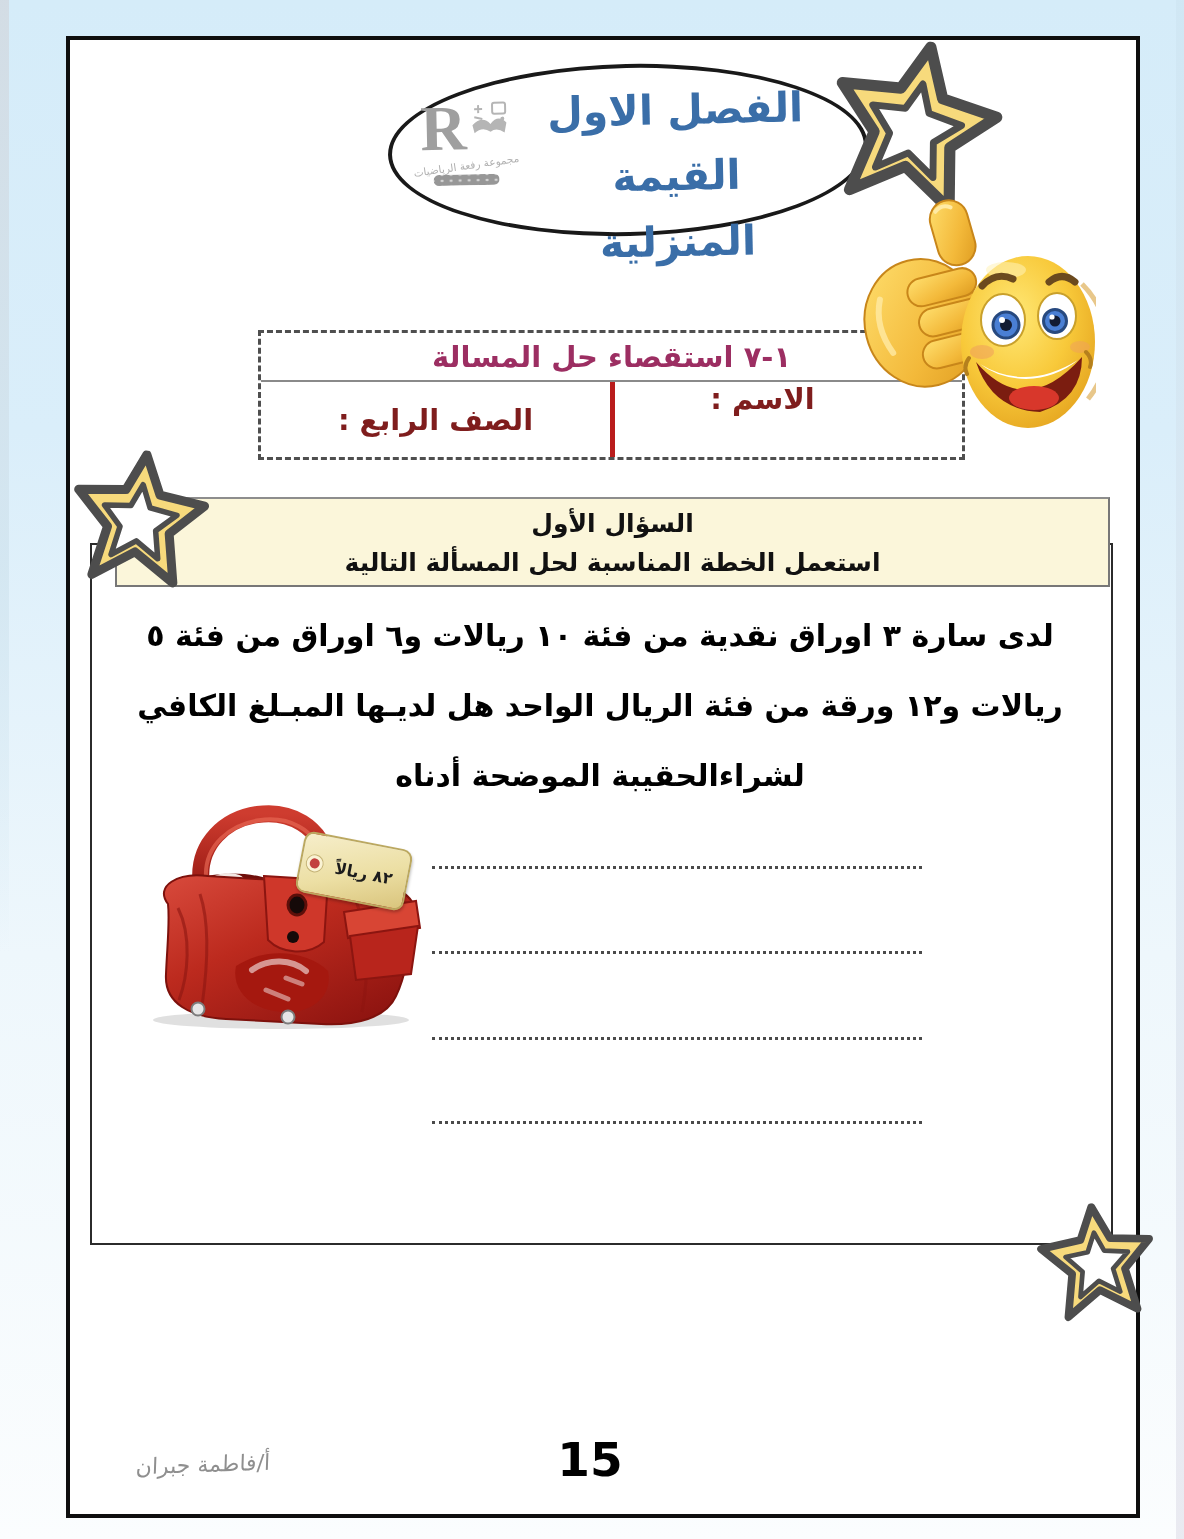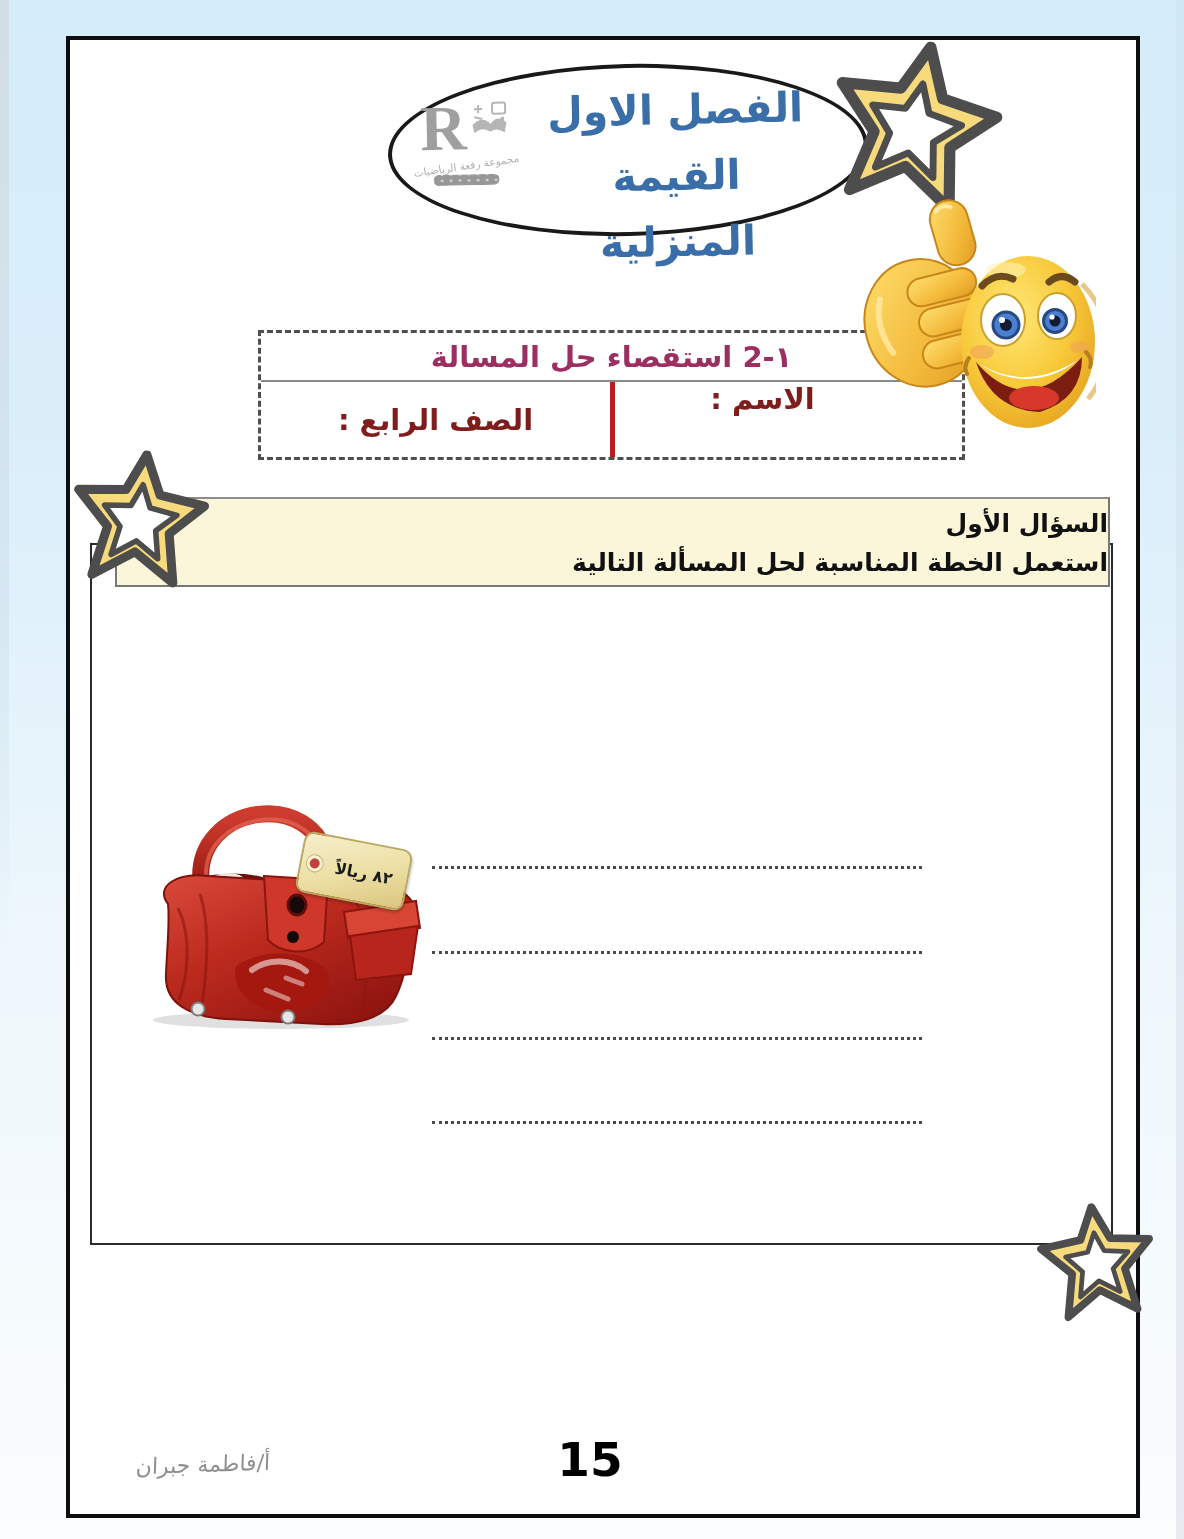--- a/index.html
+++ b/index.html
@@ -34,21 +34,21 @@
   
   .itable { position:absolute; left:258px; top:330px; width:707px; height:130px; border:3px dashed #4f4f4f; direction:rtl; z-index:1; background:#fff; }
   .itable-title { height:49px; border-bottom:2px solid #8a8a8a; display:flex; align-items:center; justify-content:center; color:#9c2e62; font-weight:bold; font-size:29px; }
   .itable-row { display:flex; height:75px; }
   .cell { display:flex; align-items:center; color:#7f1d1d; font-weight:bold; font-size:29px; }
   .cell-name { width:352px; border-left:5px solid #b91c1c; padding-right:52px;flex-direction:column; }
   .cell-grade { flex:1; justify-content:center; }
   .name-blank { flex:1; height:60px; }
 
   
-  .qbox { position:absolute; left:115px; top:497px; width:995px; height:90px; background:#fbf6da; border:2px solid #777; border-top-color:#8d8d8d; z-index:3; text-align:right; color:#111; font-weight:bold; font-size:25px; line-height:39px; padding-top:5px; }
+  .qbox { position:absolute; left:115px; top:497px; width:995px; height:90px; background:#fbf6da; border:2px solid #777; border-top-color:#8d8d8d; z-index:3; text-align:center; color:#111; font-weight:bold; font-size:25px; line-height:39px; padding-top:5px; }
 
   
   .answer-box { position:absolute; left:90px; top:543px; width:1023px; height:702px; border:2px solid #2b2b2b; z-index:1; background:#fff; }
   .problem { position:absolute; left:100px; top:601px; width:1000px; z-index:2; direction:rtl; text-align:center; color:#000; font-weight:bold; font-size:30px; line-height:70px; }
   .answer-line { position:absolute; left:432px; width:490px; height:0; border-top:3px dotted #4a4a4a; z-index:2; }
 
   
   .bag { position:absolute; left:116px; top:774px; width:332px; height:260px; z-index:2; }
   .price-tag { position:absolute; left:299px; top:840px; width:110px; height:62px; transform:rotate(11deg); border-radius:10px; background:linear-gradient(160deg,#f6eecb 0%,#ecdfa4 55%,#d9c47c 100%); border:2px solid #bba860; box-shadow:1px 2px 3px rgba(0,0,0,.25); z-index:3; display:flex; align-items:center; justify-content:center; direction:rtl; padding-left:20px; }
   .price-tag-text { font-weight:bold; font-size:16px; color:#1c1c1c; }
@@ -152,39 +152,44 @@
     <ellipse cx="126" cy="158" rx="12" ry="7" fill="#ef9f5d" opacity=".55"></ellipse>
     <ellipse cx="224" cy="153" rx="10" ry="6" fill="#ef9f5d" opacity=".5"></ellipse>
 
     <path d="M120 168 Q170 226 226 163 Q226 205 184 218 Q136 216 120 168 Z" fill="#7b1d10"></path>
     <path d="M124 170 Q170 198 222 166 Q200 184 170 185 Q142 184 124 170 Z" fill="#ffffff"></path>
     <ellipse cx="178" cy="204" rx="25" ry="12" fill="#d8372b"></ellipse>
     <path d="M113 164 q-6 8 -2 16 M230 158 q7 7 4 15" stroke="#b5801d" stroke-width="4" fill="none" stroke-linecap="round"></path>
   </svg>
 
   <div class="itable">
-    <div class="itable-title">١-2 استقصاء حل المسالة</div>
+    <div class="itable-title">١-٧ استقصاء حل المسالة</div>
     <div class="itable-row">
       <div class="cell cell-name">
         <span>الاسم :</span>
         <span class="name-blank"></span>
       </div>
       <div class="cell cell-grade">
         <span>الصف الرابع  :</span>
       </div>
     </div>
   </div>
 
   <div class="answer-box"></div>
 
   <div class="qbox" dir="rtl">
     <div>السؤال الأول</div>
     <div>استعمل الخطة المناسبة لحل المسألة التالية</div>
   </div>
 
+  <div class="problem">
+    <div>لدى سارة ٣ اوراق نقدية من فئة ١٠ ريالات و٦ اوراق  من فئة ٥</div>
+    <div>ريالات و١٢ ورقة من فئة الريال الواحد هل لديـها المبـلغ الكافي</div>
+    <div>لشراءالحقيبة الموضحة أدناه</div>
+  </div>
 
   <svg class="bag" viewBox="0 0 332 260">
     <defs>
       <linearGradient id="gBag" x1="0" y1="0" x2="0.8" y2="1">
         <stop offset="0%" stop-color="#d84a3c"></stop>
           <stop offset="45%" stop-color="#bc2a1e"></stop>
           <stop offset="100%" stop-color="#8e1410"></stop>
       </linearGradient>
       <linearGradient id="gHandle" x1="0" y1="0" x2="0" y2="1">
         <stop offset="0%" stop-color="#ce3c2f"></stop>

